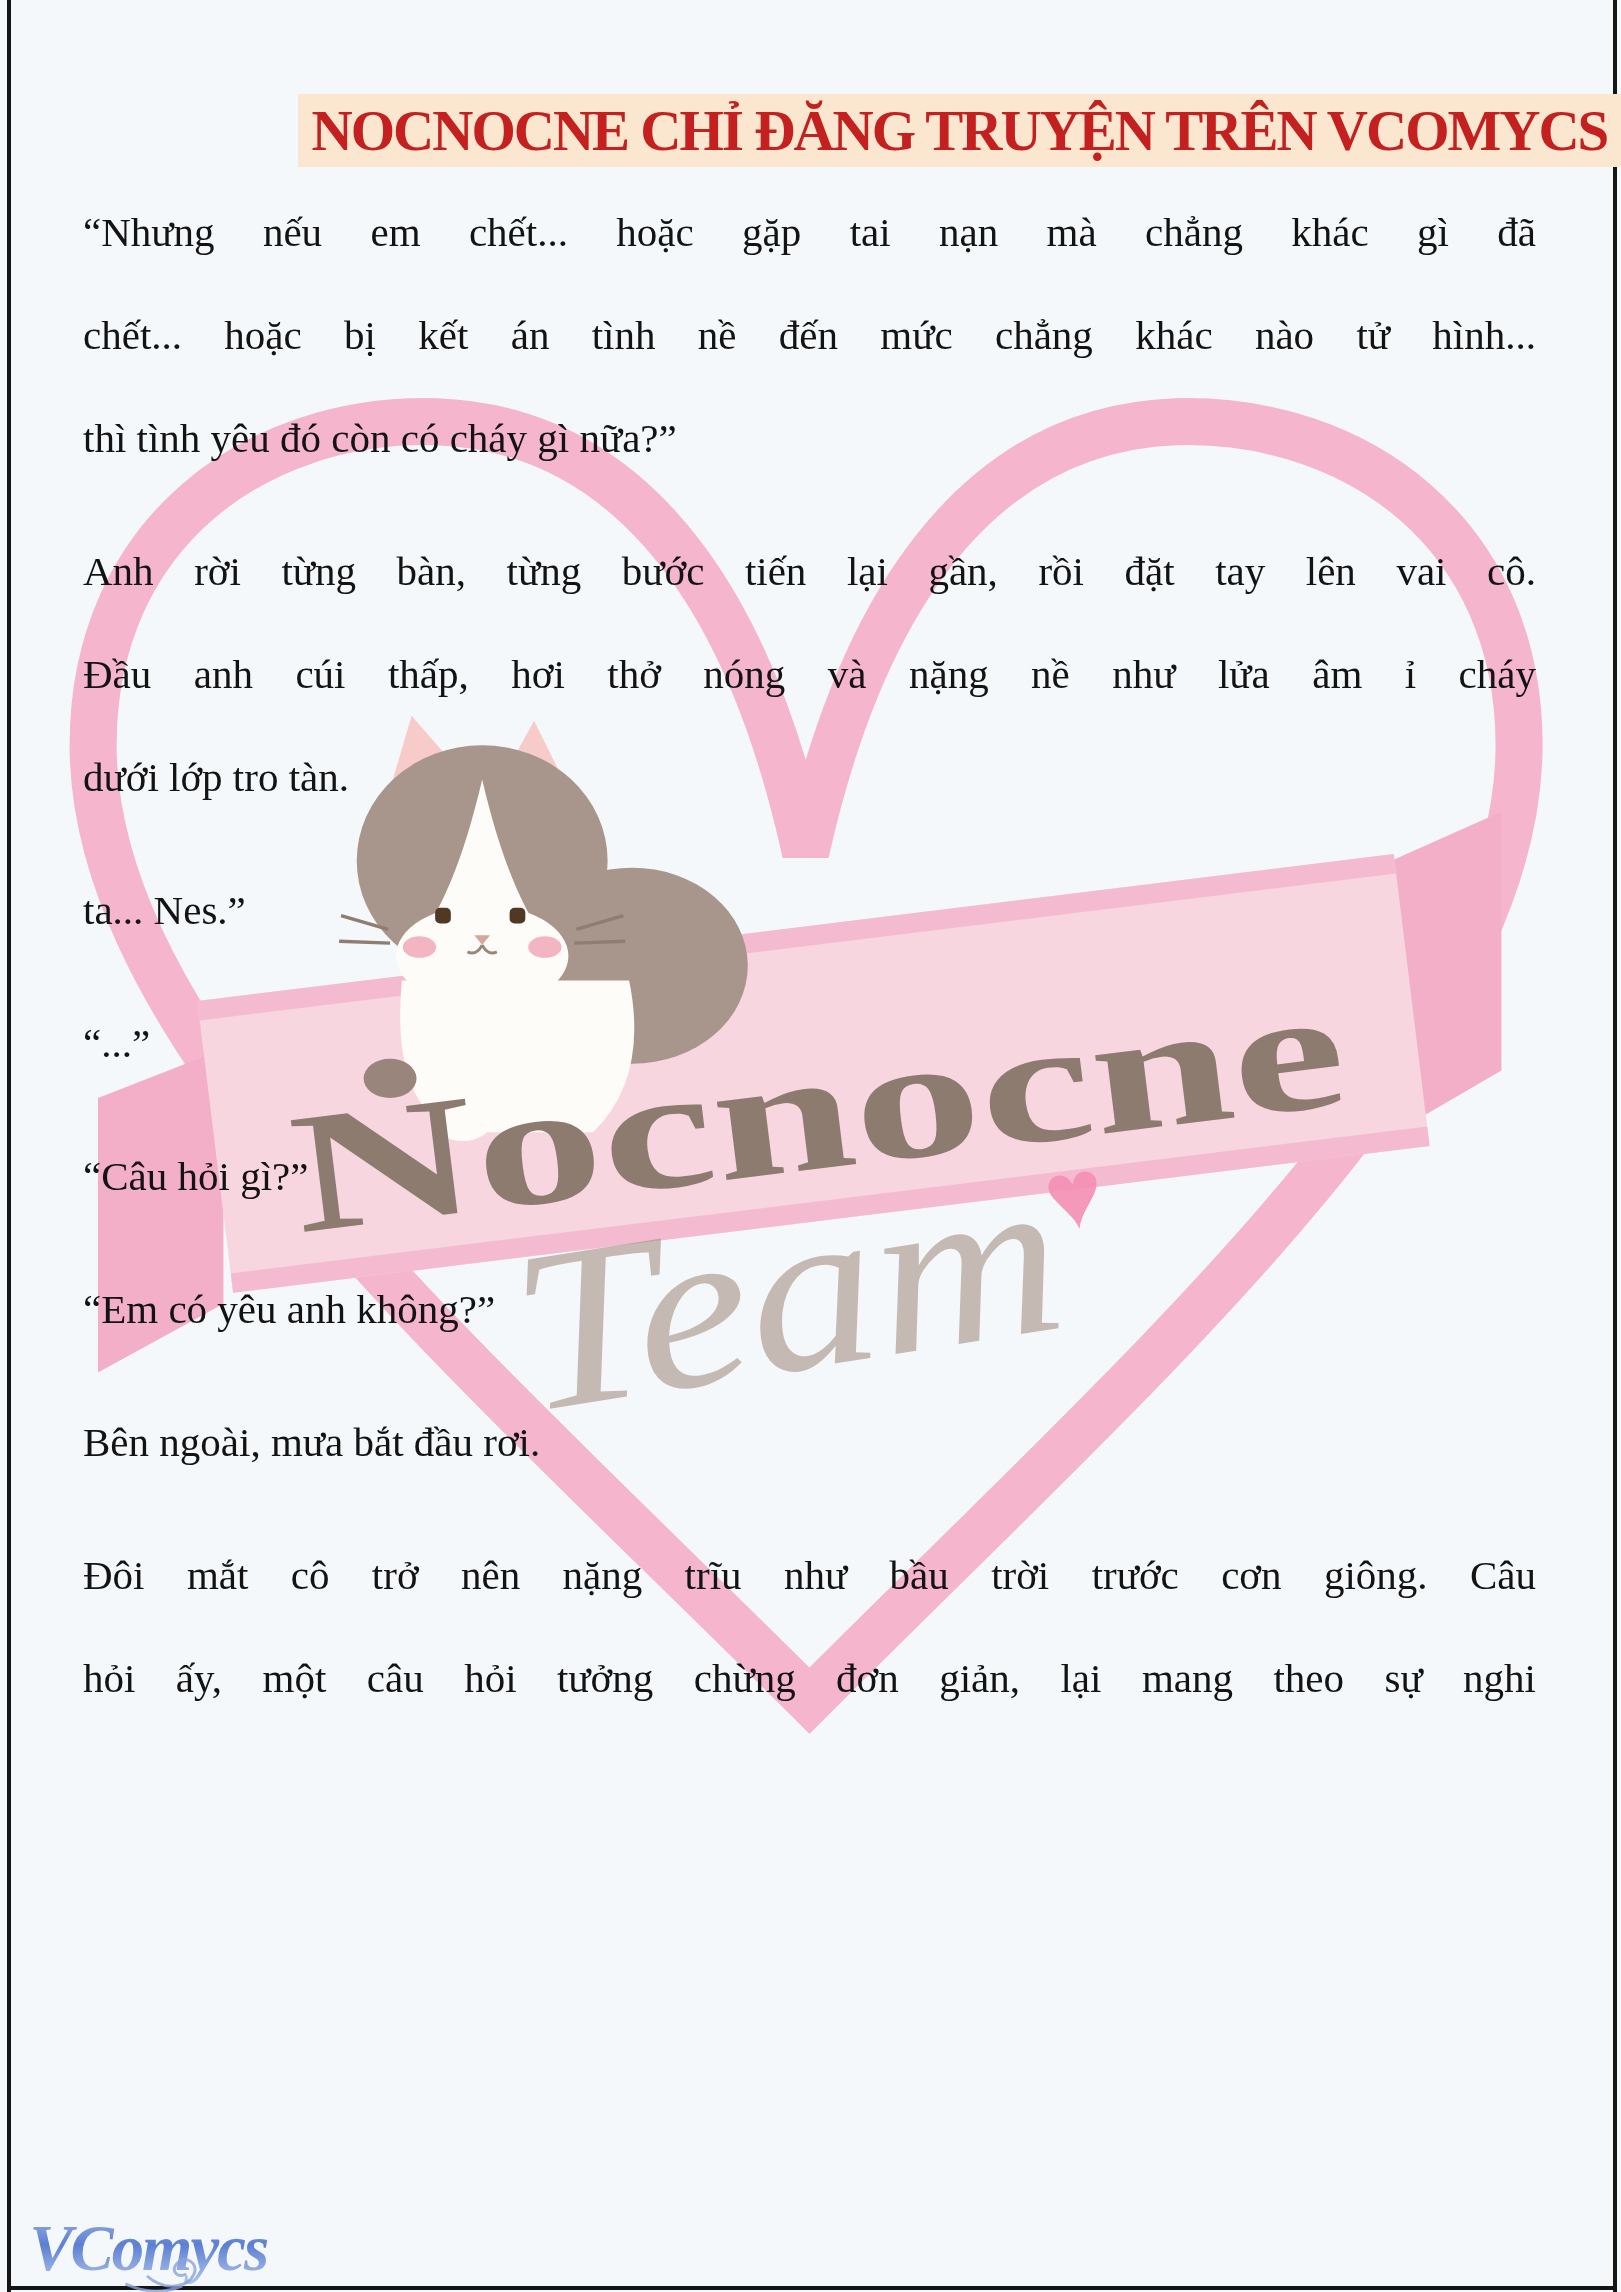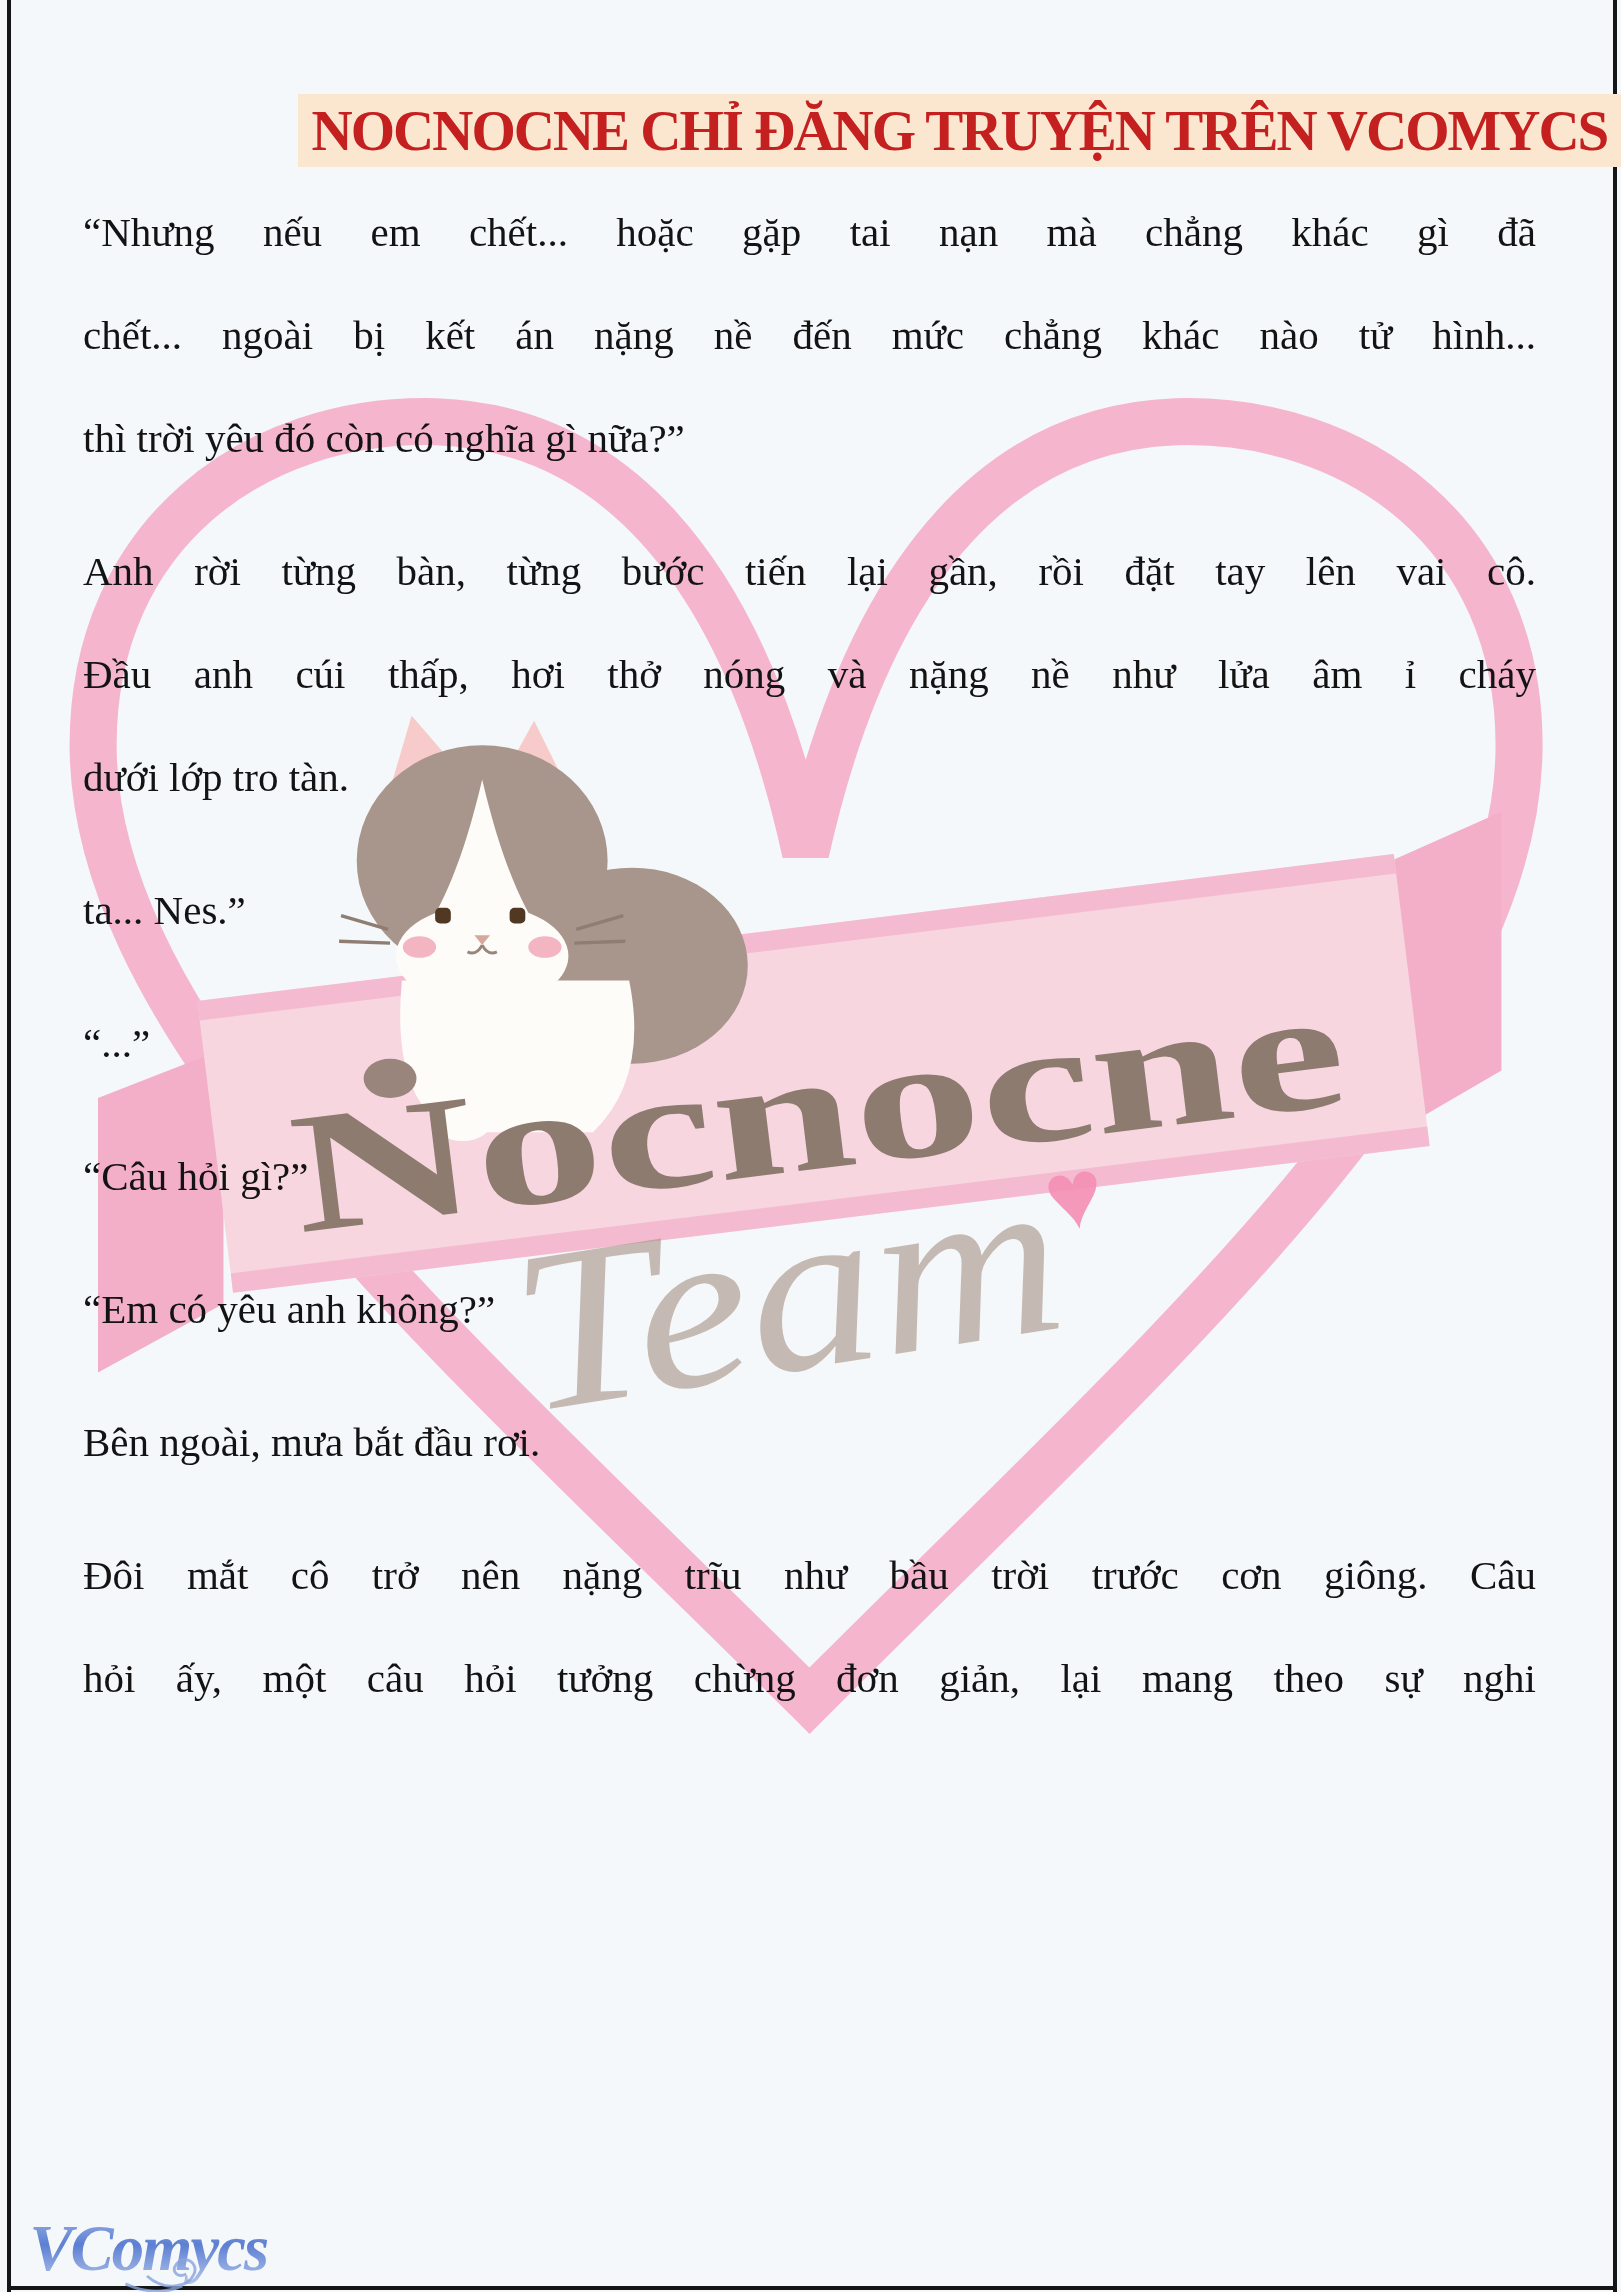--- a/index.html
+++ b/index.html
@@ -99,22 +99,22 @@
     </g>
   </svg>
 
   <div class="title-row">
     <span class="title-band">NOCNOCNE CHỈ ĐĂNG TRUYỆN TRÊN VCOMYCS</span>
   </div>
 
   <div class="body-text">
     <div class="para">
       <div class="line">“Nhưng nếu em chết... hoặc gặp tai nạn mà chẳng khác gì đã</div>
-      <div class="line">chết... ngoài bị kết án nặng nề đến mức chẳng khác nào tử hình...</div>
-      <div class="line last">thì trời yêu đó còn có nghĩa gì nữa?”</div>
+      <div class="line">chết... hoặc bị kết án tình nề đến mức chẳng khác nào tử hình...</div>
+      <div class="line last">thì tình yêu đó còn có cháy gì nữa?”</div>
     </div>
     <div class="para">
       <div class="line">Anh rời từng bàn, từng bước tiến lại gần, rồi đặt tay lên vai cô.</div>
       <div class="line">Đầu anh cúi thấp, hơi thở nóng và nặng nề như lửa âm ỉ cháy</div>
       <div class="line last">dưới lớp tro tàn.</div>
     </div>
     <div class="para">
       <div class="line last">ta... Nes.”</div>
     </div>
     <div class="para">

